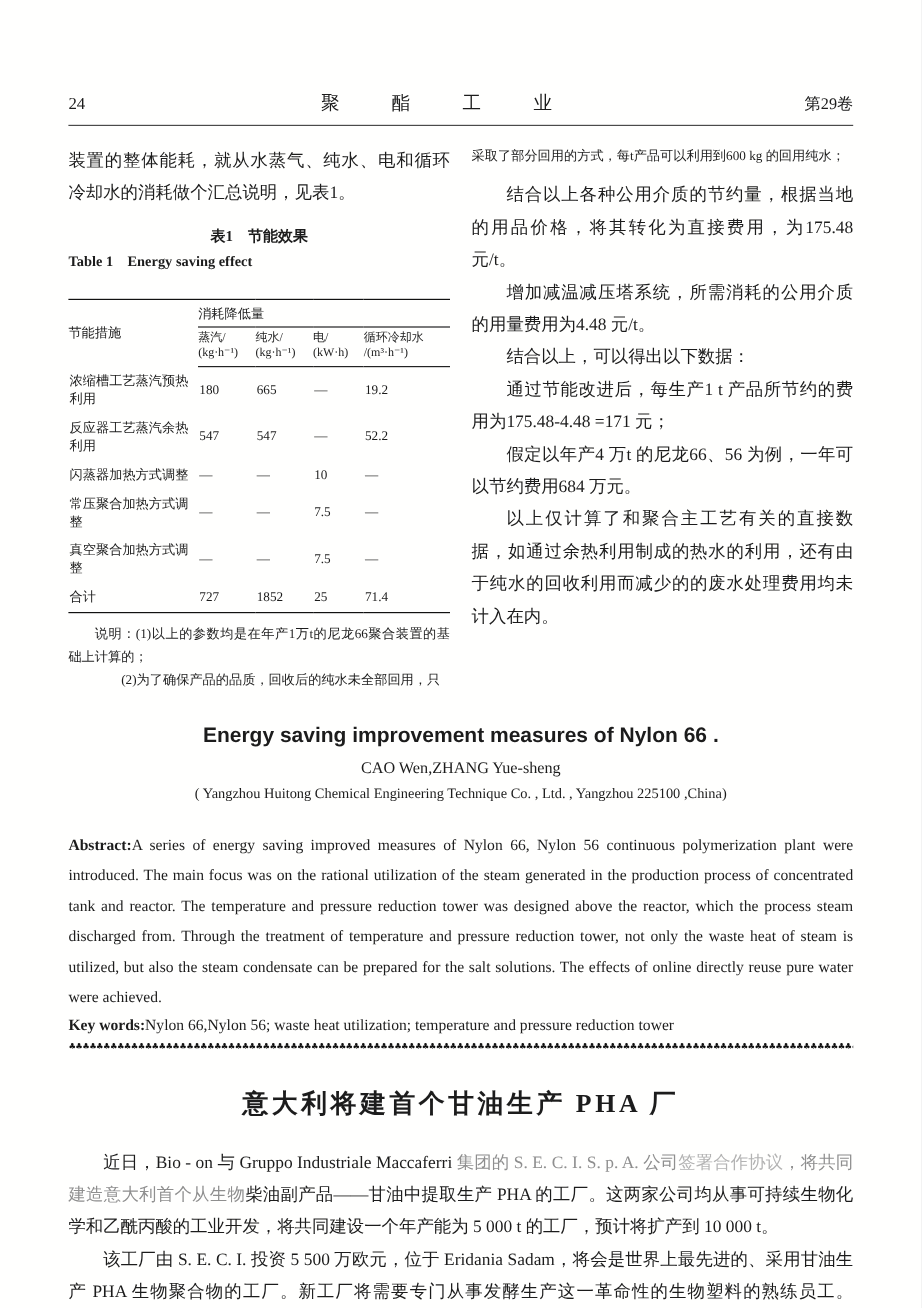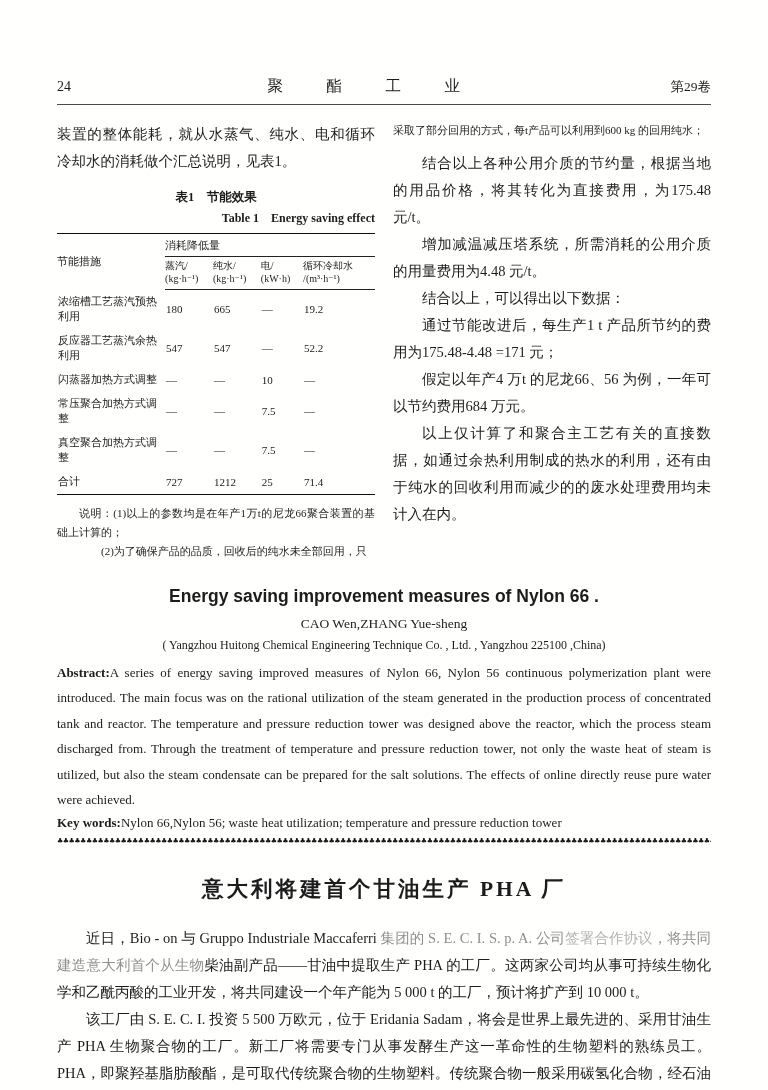--- a/index.html
+++ b/index.html
@@ -25,21 +25,21 @@
 
   .body-zh { font-size:14.5px; line-height:27px; text-align:justify; }
   .indent { text-indent:2em; }
 
   .smallnote { font-size:11px; line-height:19px; text-align:justify; }
   .note-cont2 { padding-left:3.2em; }
 
   
   .tblblock { margin-top:14px; }
   .tbl-t-zh { text-align:center; font-weight:bold; font-size:12.5px; margin-bottom:4px; }
-  .tbl-t-en { text-align:right; font-weight:bold; font-size:12px; margin-bottom:6px; }
+  .tbl-t-en { text-align:left; font-weight:bold; font-size:12px; margin-bottom:22px; }
   table.etable { width:100%; border-collapse:collapse;
                  border-top:1.8px solid #111; border-bottom:1.8px solid #111;
                  font-size:10.5px; }
   table.etable th, table.etable td { font-weight:normal; text-align:left; vertical-align:middle; }
   th.group-h { border-bottom:0.8px solid #222; padding:4px 0 3px 0; font-size:11px; }
   th.measure-h { font-size:11px; width:34%; }
   tr.unitrow th { white-space:pre-line; border-bottom:0.9px solid #222;
                   padding:2px 0 4px 0; font-size:10px; line-height:13px; }
   table.etable td { padding:4.5px 1px; font-size:11px; }
   td.mcell { font-size:10.8px; }
@@ -47,21 +47,21 @@
   .tnotes { margin-top:9px; }
   .tnote1 { text-indent:2em; }
   .tnote2 { text-indent:4em; }
 
   
   .eng { margin-top:20px; text-align:center; }
   .eng .etitle { font-weight:bold; font-size:17.5px; line-height:30px;
                  font-family:Liberation Sans, sans-serif; }
   .eng .eauthors { font-size:13.5px; margin-top:5px; }
   .eng .eaffil { font-size:12px; margin-top:6px; }
-  .eabstract { text-align:justify; font-size:13px; line-height:25.5px; margin-top:7px; }
+  .eabstract { text-align:justify; font-size:13px; line-height:25.5px; margin-top:22px; }
   .eabstract b { font-weight:bold; }
   .ekeywords { text-align:left; font-size:13px; margin-top:2px; }
 
   
   .ornament { margin-top:6px; font-size:7px; letter-spacing:-0.5px;
               white-space:nowrap; overflow:hidden; height:11px; color:#111;
               font-family:"DejaVu Sans",sans-serif; }
 
   
   .a2title { text-align:center; font-weight:bold; font-size:21.5px;
@@ -139,21 +139,21 @@
               <tr>
                 <td class="mcell">真空聚合加热方式调整</td>
                 <td>—</td>
                 <td>—</td>
                 <td>7.5</td>
                 <td>—</td>
               </tr>
               <tr>
                 <td class="mcell">合计</td>
                 <td>727</td>
-                <td>1212</td>
+                <td>1852</td>
                 <td>25</td>
                 <td>71.4</td>
               </tr>
             </tbody>
           </table>
           <div class="tnotes">
             <p class="smallnote tnote1">说明：(1)以上的参数均是在年产1万t的尼龙66聚合装置的基础上计算的；</p>
             <p class="smallnote tnote2">(2)为了确保产品的品质，回收后的纯水未全部回用，只</p>
           </div>
         </div>

